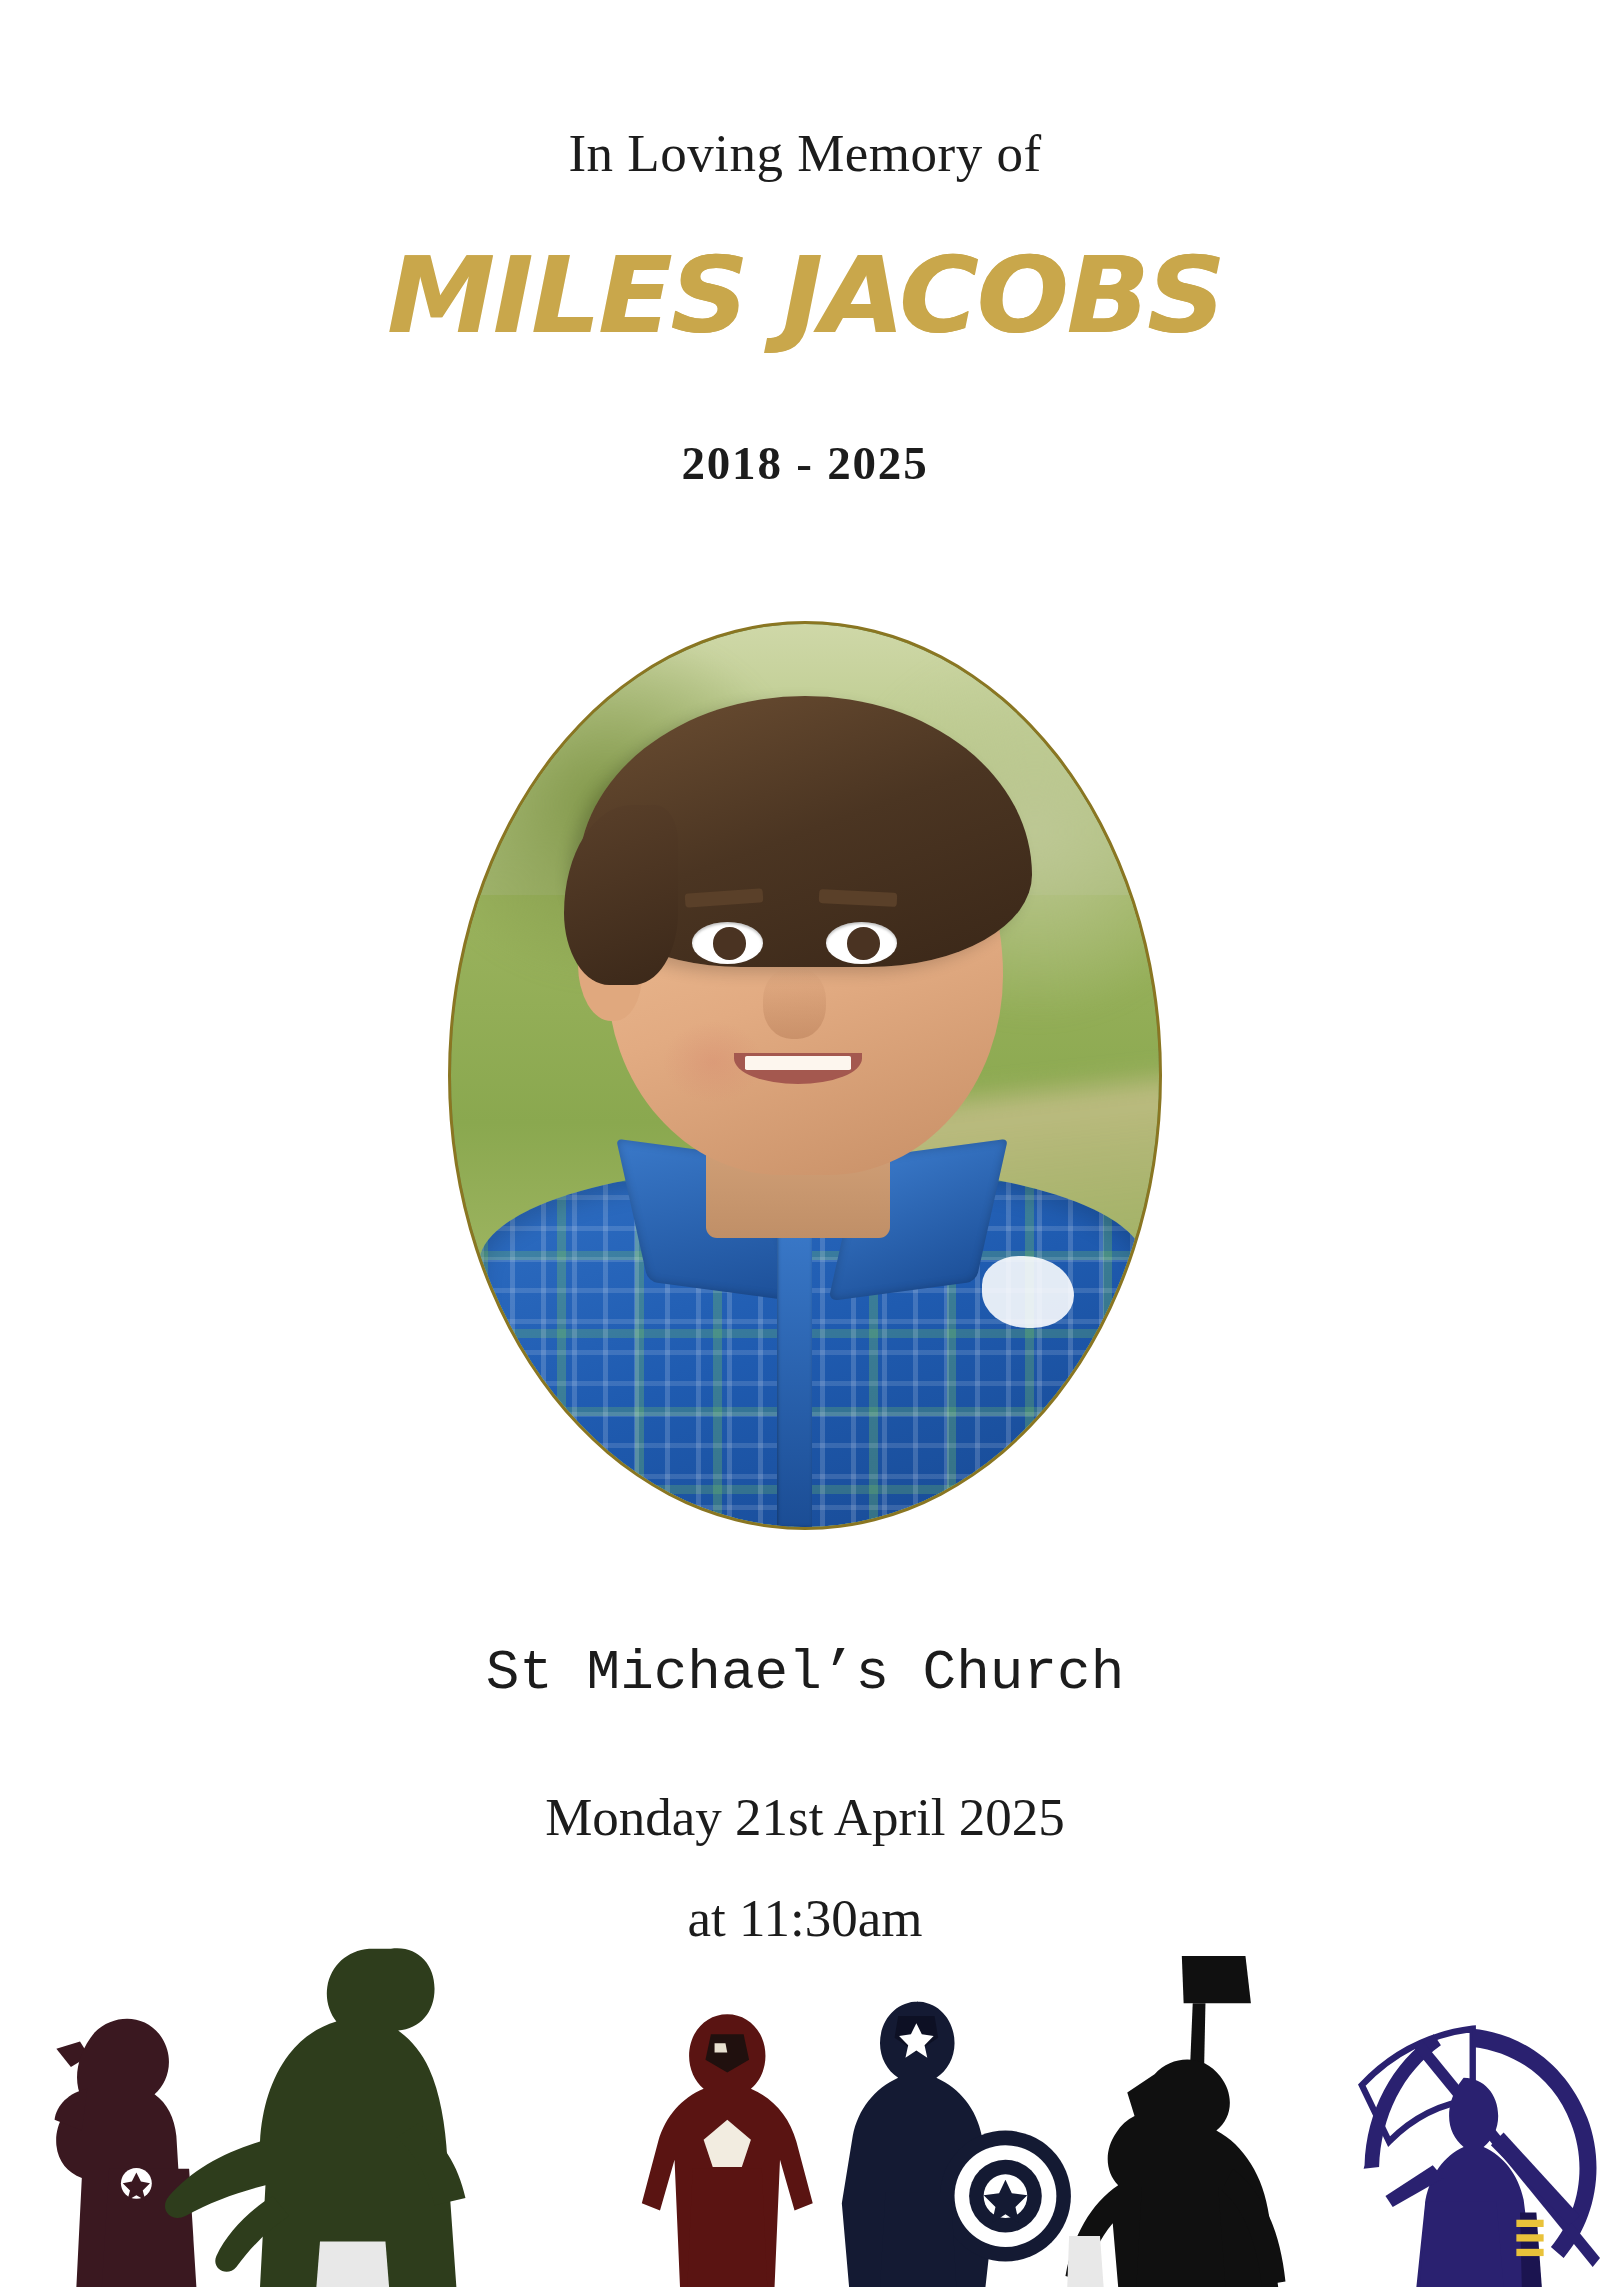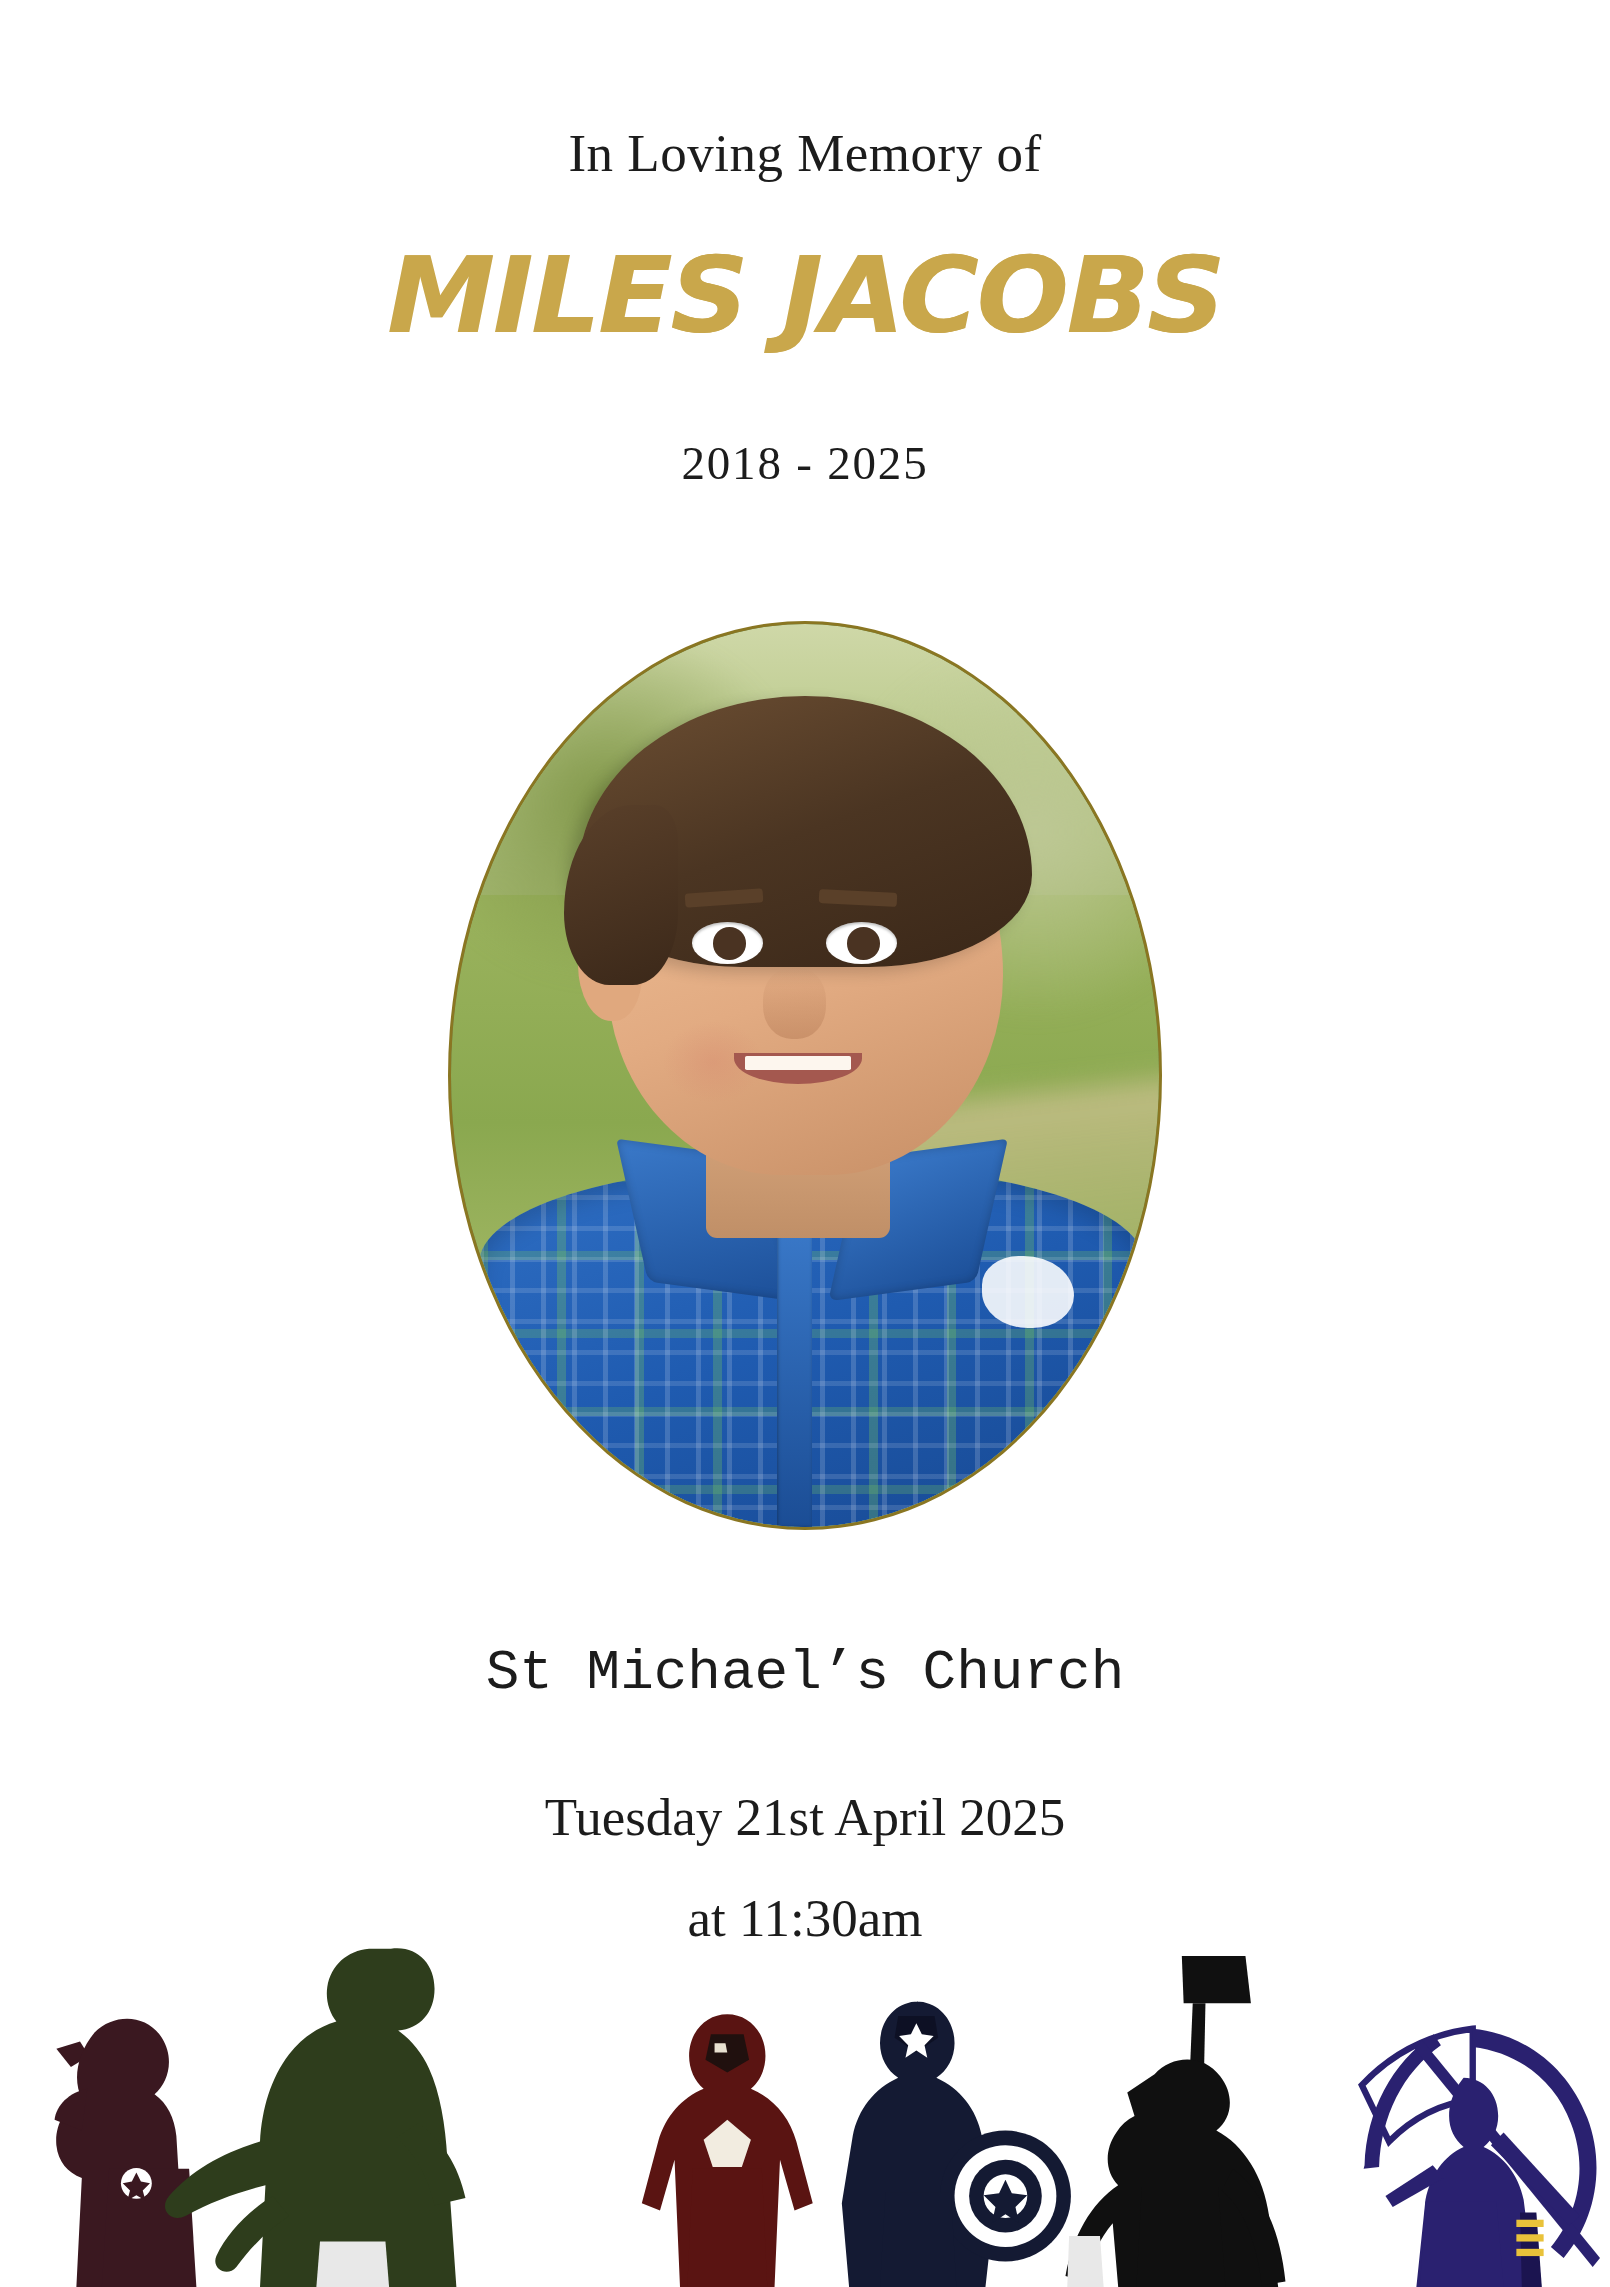--- a/index.html
+++ b/index.html
@@ -55,20 +55,21 @@
   .dates {
     position: absolute;
     top: 436px;
     left: 0;
     width: 100%;
     text-align: center;
     font-size: 47px;
     font-family: "Liberation Serif", serif;
     color: #1c1c1c;
     letter-spacing: 1.8px;
+    font-weight: bold;
   }
 
   
   .photo-frame {
     position: absolute;
     left: 50%;
     transform: translateX(-50%);
     top: 621px;
     width: 714px;
     height: 909px;
@@ -357,21 +358,21 @@
         <div class="pupil-r"></div>
         <div class="nose"></div>
         <div class="cheek"></div>
         <div class="mouth"></div>
         <div class="teeth"></div>
       </div>
     </div>
   </div>
 
   <div class="church">St Michael’s Church</div>
-  <div class="service-date">Tuesday 21st April 2025</div>
+  <div class="service-date">Monday 21st April 2025</div>
   <div class="service-time">at 11:30am</div>
 
   <svg class="footer-art" viewBox="0 0 1771 430" preserveAspectRatio="none">
 
     <g fill="#3a1820">
       <path d="M62 168 l26 -8 l10 16 l-20 12 z"></path>
       <path d="M104 150 c22 -22 58 -20 74 6 c14 22 8 48 -8 62 c14 10 22 26 24 46 l10 166 l-120 0 l6 -120 c-16 -6 -26 -18 -28 -36 c-2 -22 10 -42 28 -52 c-10 -18 -6 -48 14 -72 z"></path>
       <path d="M96 212 c-20 4 -34 18 -36 34 l30 12 z"></path>
       <path d="M120 300 l88 0 l8 130 l-104 0 z"></path>
       <circle cx="150" cy="316" r="17" fill="#ffffff"></circle>

